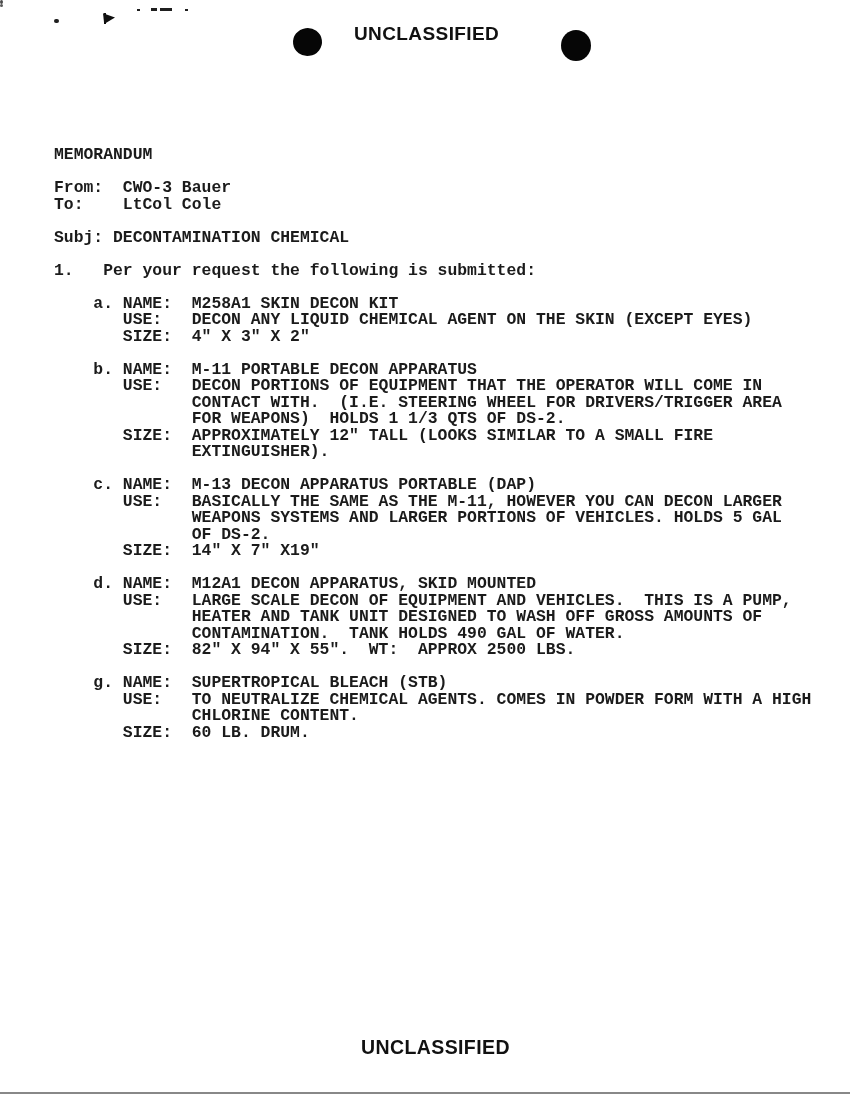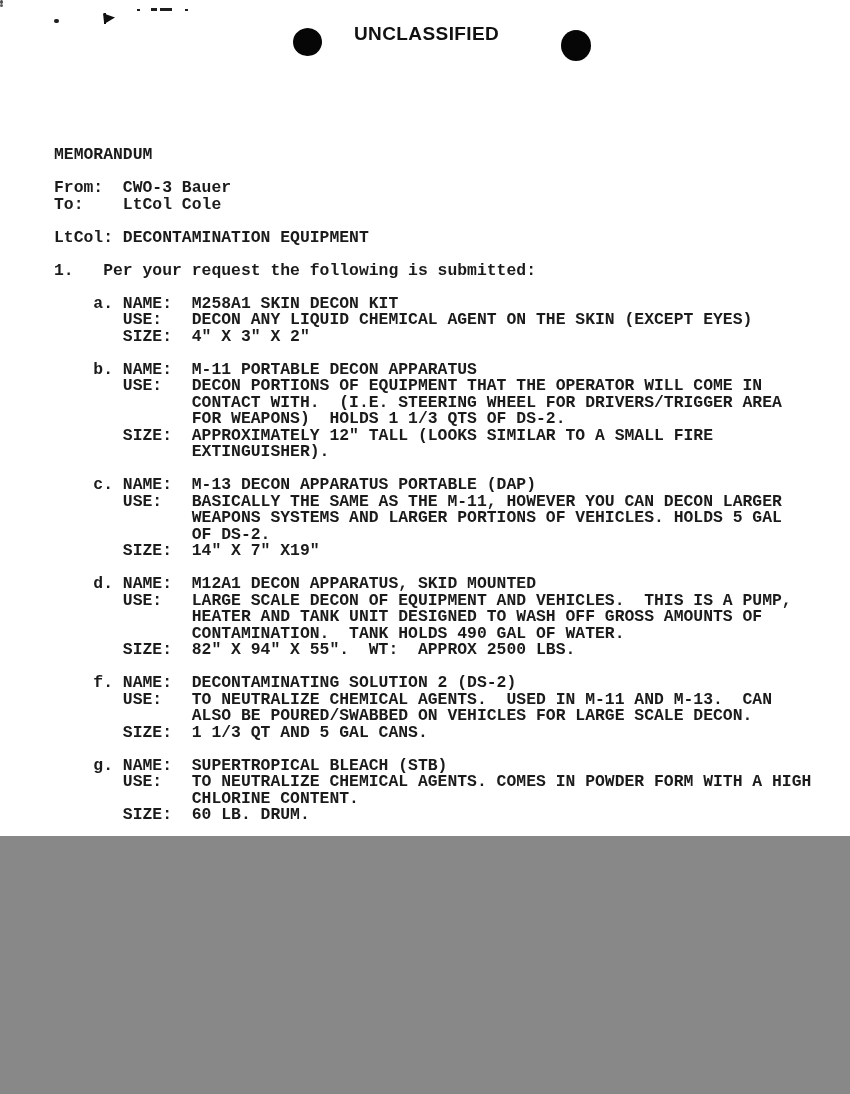--- a/index.html
+++ b/index.html
@@ -1,18 +1,18 @@
 <!DOCTYPE html>
 <html><head>
 <meta charset="utf-8">
 <style>
   html,body{margin:0;padding:0;background:#888;}
   #page{
     position:relative;
-    width:850px;height:836px;
+    width:850px;height:1092px;
     background:#ffffff;
     overflow:hidden;
     font-family:"Liberation Mono","DejaVu Sans Mono",monospace;
   }
   
   .banner{
     position:absolute;
     font-family:"Liberation Sans","DejaVu Sans",sans-serif;
     font-weight:bold;
     color:#111111;
@@ -72,21 +72,21 @@
   <div id="dash-2" class="mark"></div>
   <div id="dash-3" class="mark"></div>
   <div id="dash-4" class="mark"></div>
   <div id="speck-1"></div>
   <div id="speck-2"></div>
 
   <div id="memo">
     <pre class="blk">MEMORANDUM</pre>
     <pre class="blk">From:  CWO-3 Bauer
 To:    LtCol Cole</pre>
-    <pre class="blk">LtCol: DECONTAMINATION EQUIPMENT</pre>
+    <pre class="blk">Subj: DECONTAMINATION CHEMICAL</pre>
     <pre class="blk">1.   Per your request the following is submitted:</pre>
     <div id="equipment-list">
         <pre class="blk">    a. NAME:  M258A1 SKIN DECON KIT
        USE:   DECON ANY LIQUID CHEMICAL AGENT ON THE SKIN (EXCEPT EYES)
        SIZE:  4" X 3" X 2"</pre>
         <pre class="blk">    b. NAME:  M-11 PORTABLE DECON APPARATUS
        USE:   DECON PORTIONS OF EQUIPMENT THAT THE OPERATOR WILL COME IN
               CONTACT WITH.  (I.E. STEERING WHEEL FOR DRIVERS/TRIGGER AREA
               FOR WEAPONS)  HOLDS 1 1/3 QTS OF DS-2.
        SIZE:  APPROXIMATELY 12" TALL (LOOKS SIMILAR TO A SMALL FIRE
@@ -94,24 +94,20 @@
         <pre class="blk">    c. NAME:  M-13 DECON APPARATUS PORTABLE (DAP)
        USE:   BASICALLY THE SAME AS THE M-11, HOWEVER YOU CAN DECON LARGER
               WEAPONS SYSTEMS AND LARGER PORTIONS OF VEHICLES. HOLDS 5 GAL
               OF DS-2.
        SIZE:  14" X 7" X19"</pre>
         <pre class="blk">    d. NAME:  M12A1 DECON APPARATUS, SKID MOUNTED
        USE:   LARGE SCALE DECON OF EQUIPMENT AND VEHICLES.  THIS IS A PUMP,
               HEATER AND TANK UNIT DESIGNED TO WASH OFF GROSS AMOUNTS OF
               CONTAMINATION.  TANK HOLDS 490 GAL OF WATER.
        SIZE:  82" X 94" X 55".  WT:  APPROX 2500 LBS.</pre>
-        <pre class="blk">    f. NAME:  DECONTAMINATING SOLUTION 2 (DS-2)
-       USE:   TO NEUTRALIZE CHEMICAL AGENTS.  USED IN M-11 AND M-13.  CAN
-              ALSO BE POURED/SWABBED ON VEHICLES FOR LARGE SCALE DECON.
-       SIZE:  1 1/3 QT AND 5 GAL CANS.</pre>
         <pre class="blk">    g. NAME:  SUPERTROPICAL BLEACH (STB)
        USE:   TO NEUTRALIZE CHEMICAL AGENTS. COMES IN POWDER FORM WITH A HIGH
               CHLORINE CONTENT.
        SIZE:  60 LB. DRUM.</pre>
       </div>
   </div>
 
   <div id="banner-bottom" class="banner">UNCLASSIFIED</div>
 
 </div>

